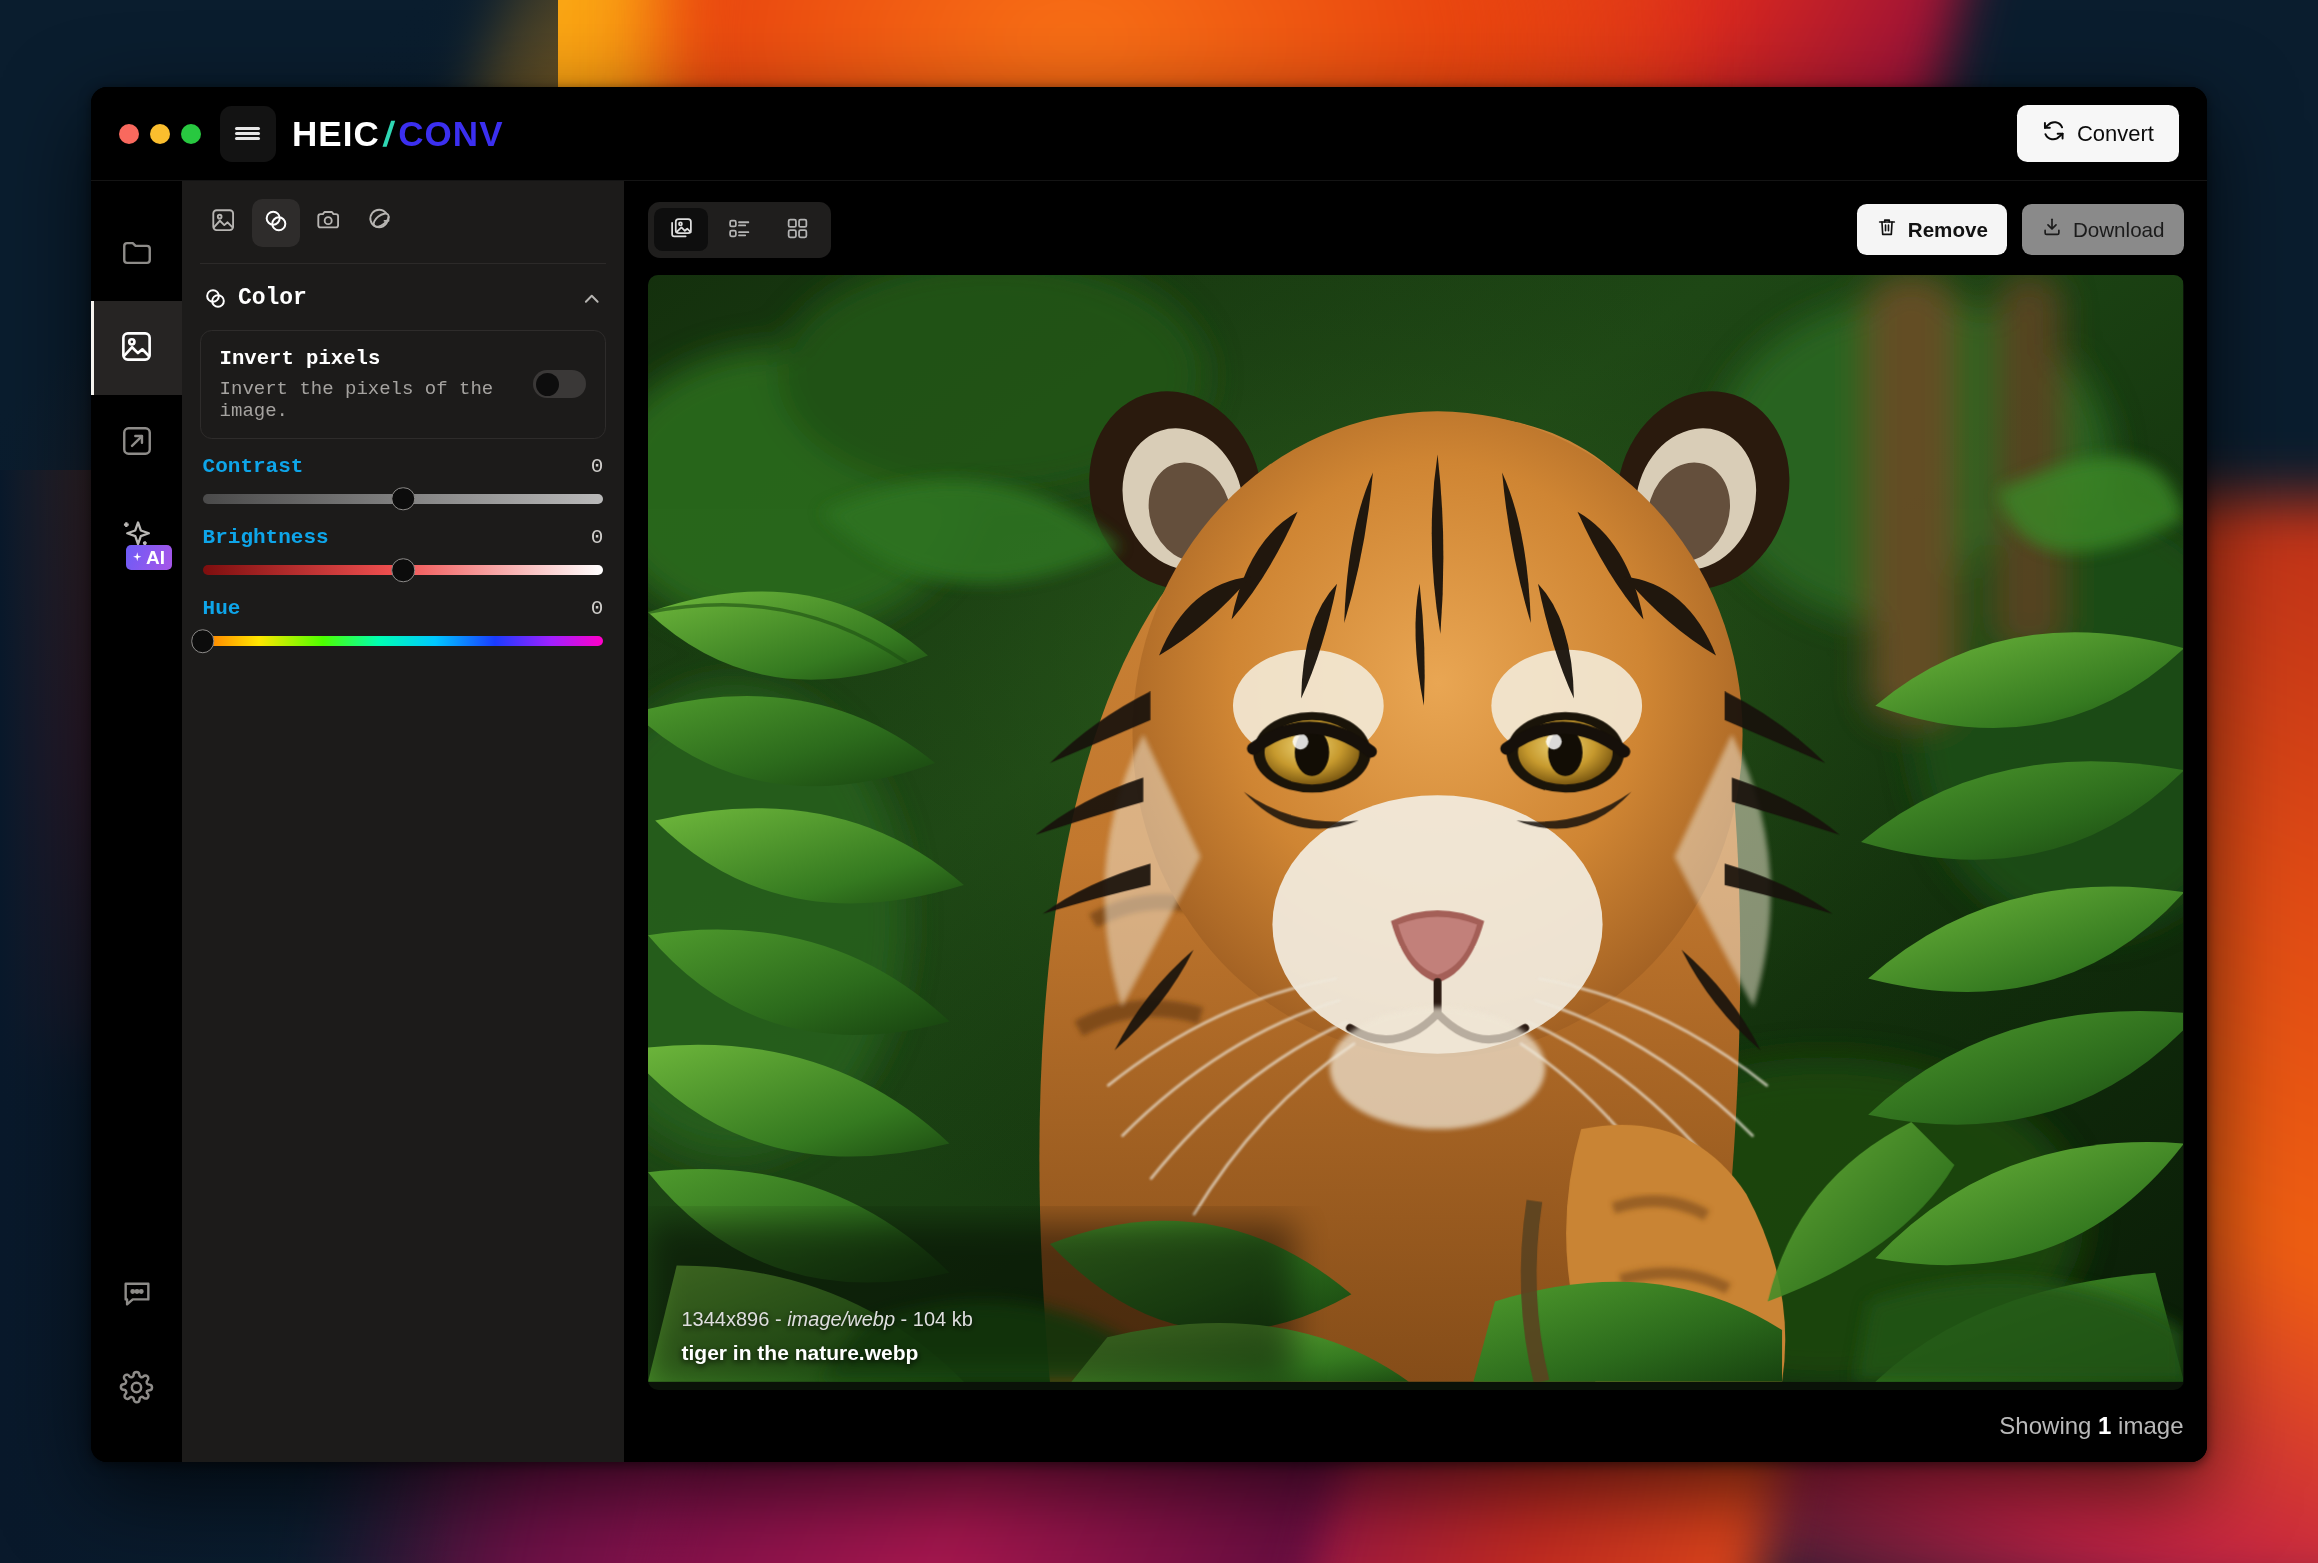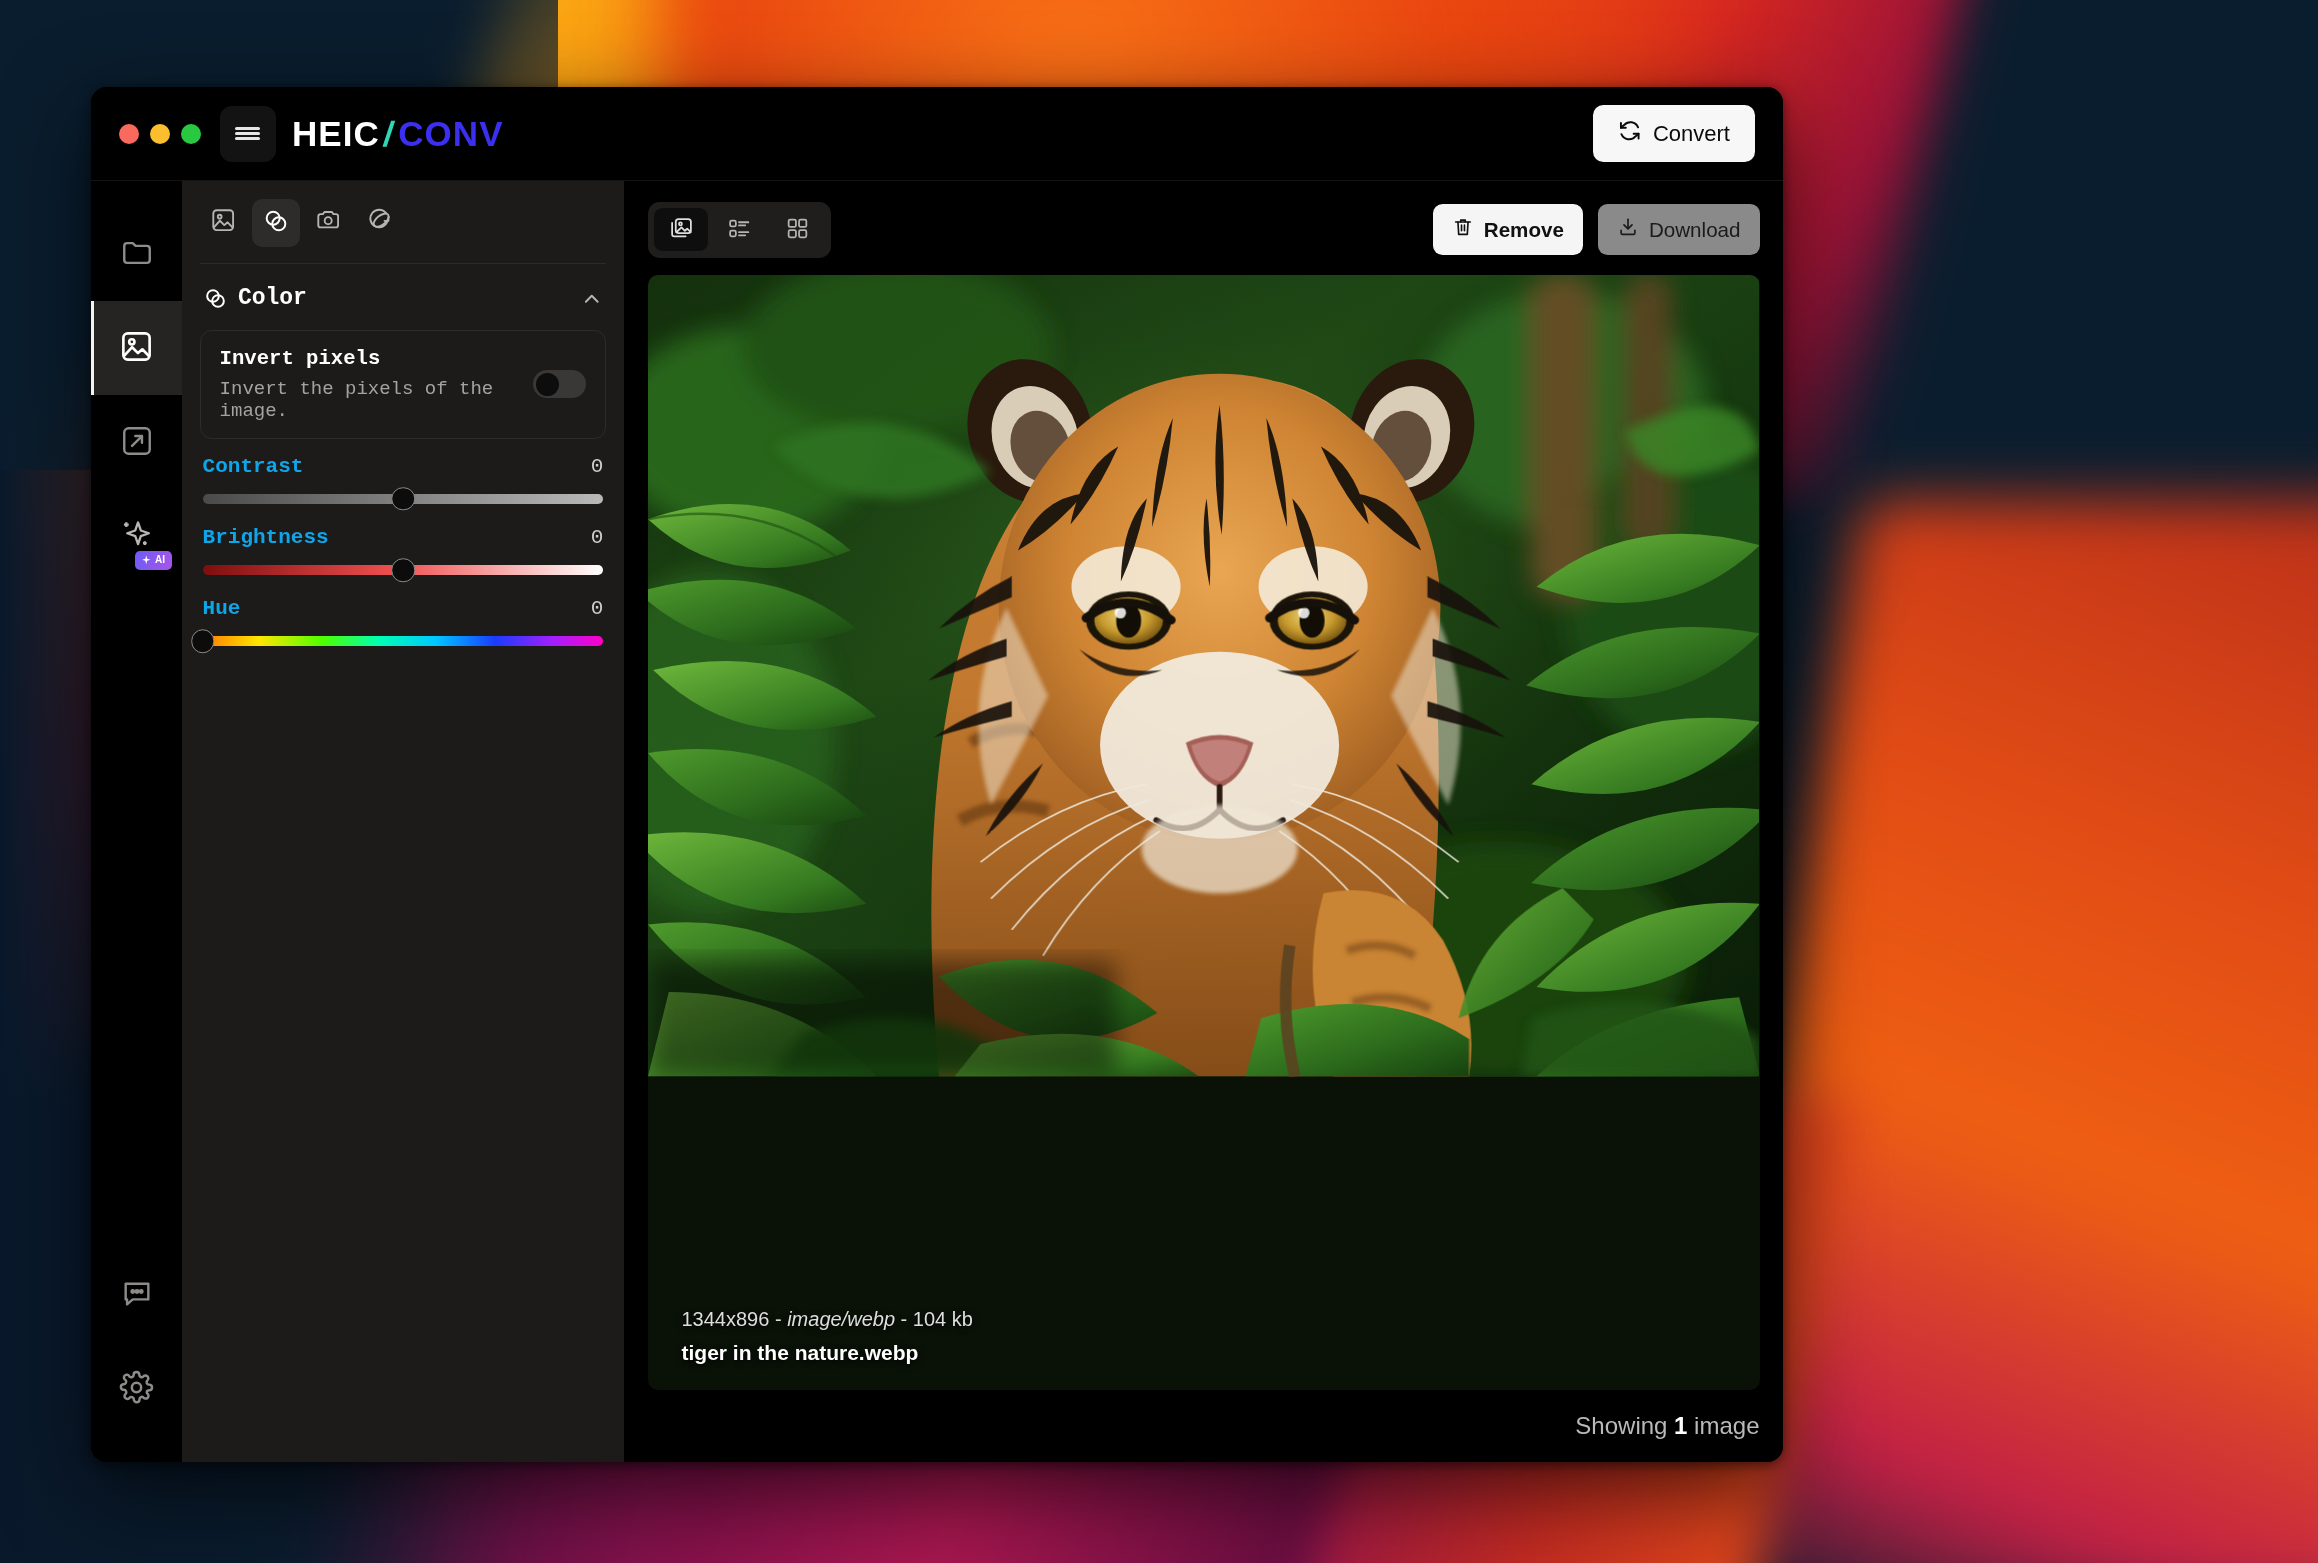--- a/index.html
+++ b/index.html
@@ -49,21 +49,21 @@
     transform:skewX(-14deg);
     filter:blur(22px);
   }
   .wp-vignette-left { top:0; left:0; width:455px; height:100%;
     background:linear-gradient(90deg,#09192b 0%, rgba(9,25,43,0.5) 55%, rgba(9,25,43,0) 100%); }
   .wp-vignette-topleft { top:0; left:0; width:558px; height:470px;
     background:linear-gradient(135deg,#0a1d2e 0%, #0a1d2e 40%, rgba(10,29,46,0) 100%); }
 
   
   #app-window {
-    position:absolute; left:91px; top:87px; width:1692px; height:1375px;
+    position:absolute; left:91px; top:87px; width:2116px; height:1375px;
     background:#000; border-radius:16px;
     box-shadow:0 29px 88px rgba(0,0,0,0.65), 0 2.9px 11.8px rgba(0,0,0,0.5);
     overflow:hidden; display:flex; flex-direction:column;
   }
 
   
   #titlebar {
     height:94px; flex:0 0 94px; background:#000;
     display:flex; align-items:center; padding:0 28px 0 22px;
     border-bottom:0.7px solid #141414;
@@ -104,21 +104,21 @@
     position:relative; cursor:pointer;
   }
   .rail-item.active { background:#262423; }
   .rail-item.active::before {
     content:""; position:absolute; left:0; top:0; bottom:0; width:2.9px; background:#f5f3ee;
   }
   .rail-ai-wrap { position:relative; width:91px; height:94px; display:flex; align-items:center; justify-content:center; cursor:pointer; }
   .ai-badge {
     position:absolute; bottom:13.2px; right:10.3px;
     background:linear-gradient(110deg,#6d5cf6,#a755e8);
-    color:#fff; font-size:10px; font-weight:bold;
+    color:#fff; font-size:19px; font-weight:bold;
     padding:2.9px 6.6px 3.7px 5.1px; border-radius:5.1px;
     display:flex; align-items:center; gap:2.2px; line-height:1;
   }
   #rail-spacer { flex:1; }
 
   
   #panel {
     width:442px; flex:0 0 442px; background:#1c1b1a;
     display:flex; flex-direction:column;font-family:Liberation Mono, monospace;
   }

